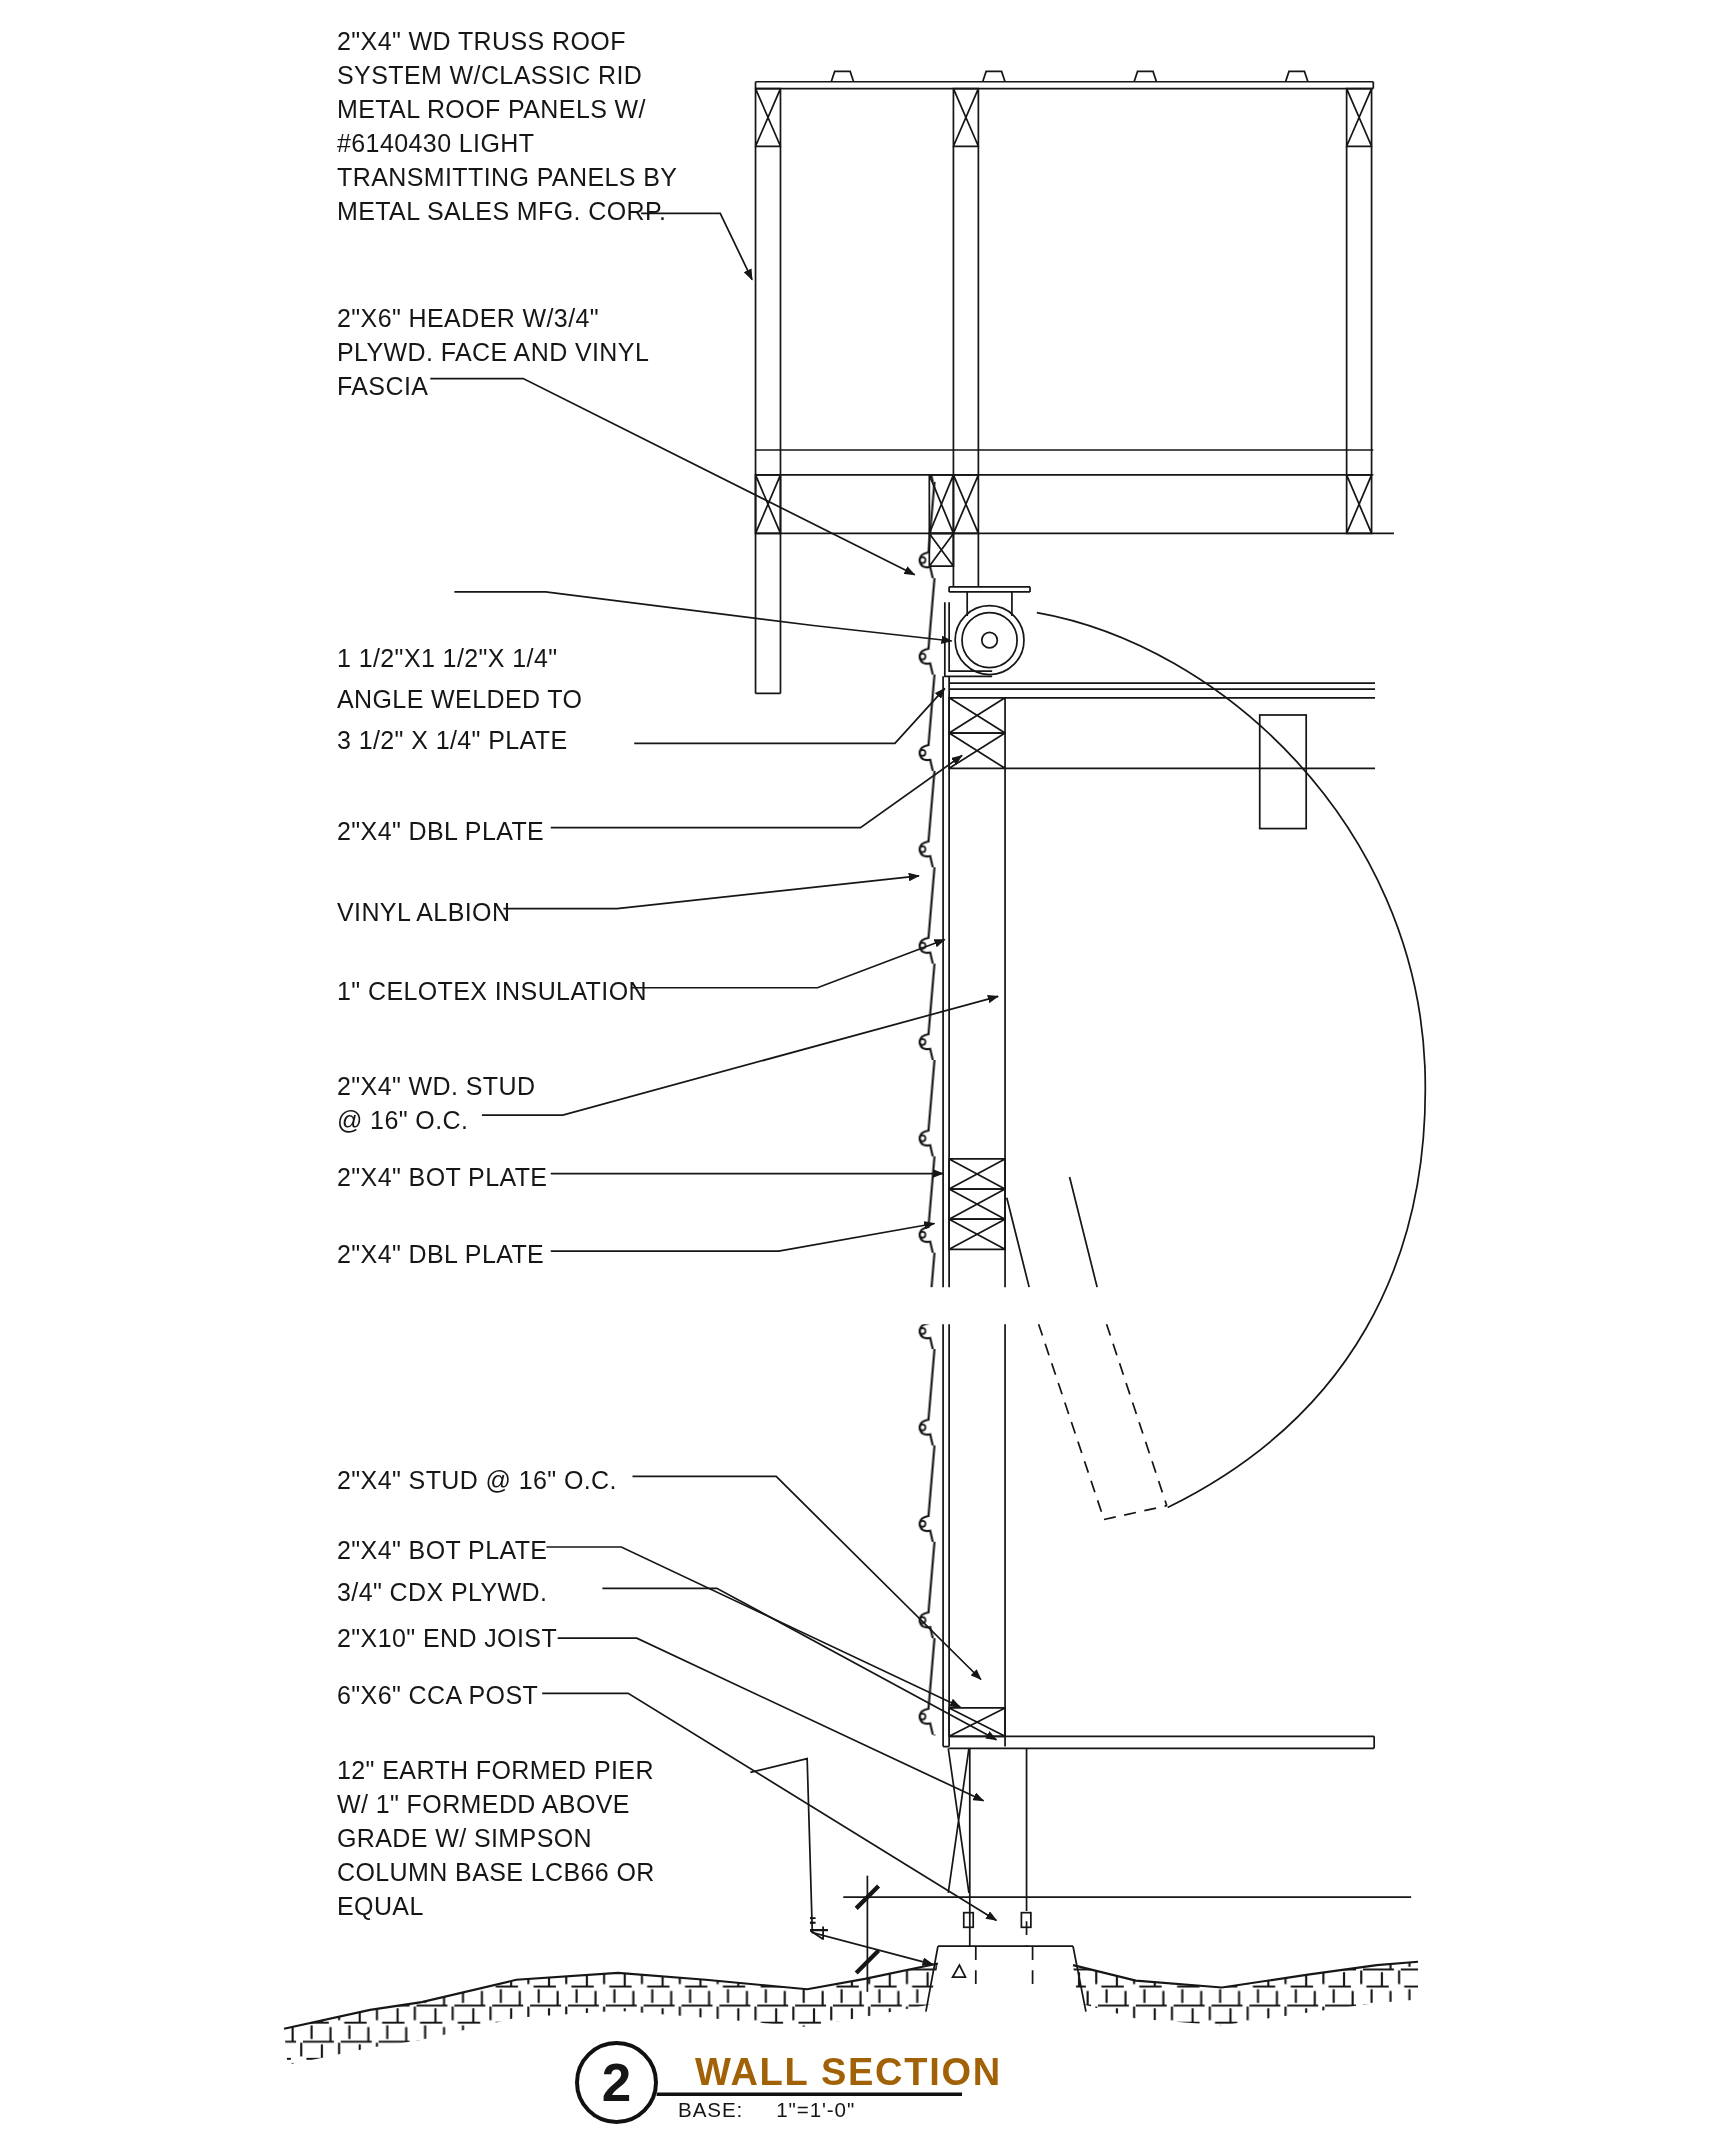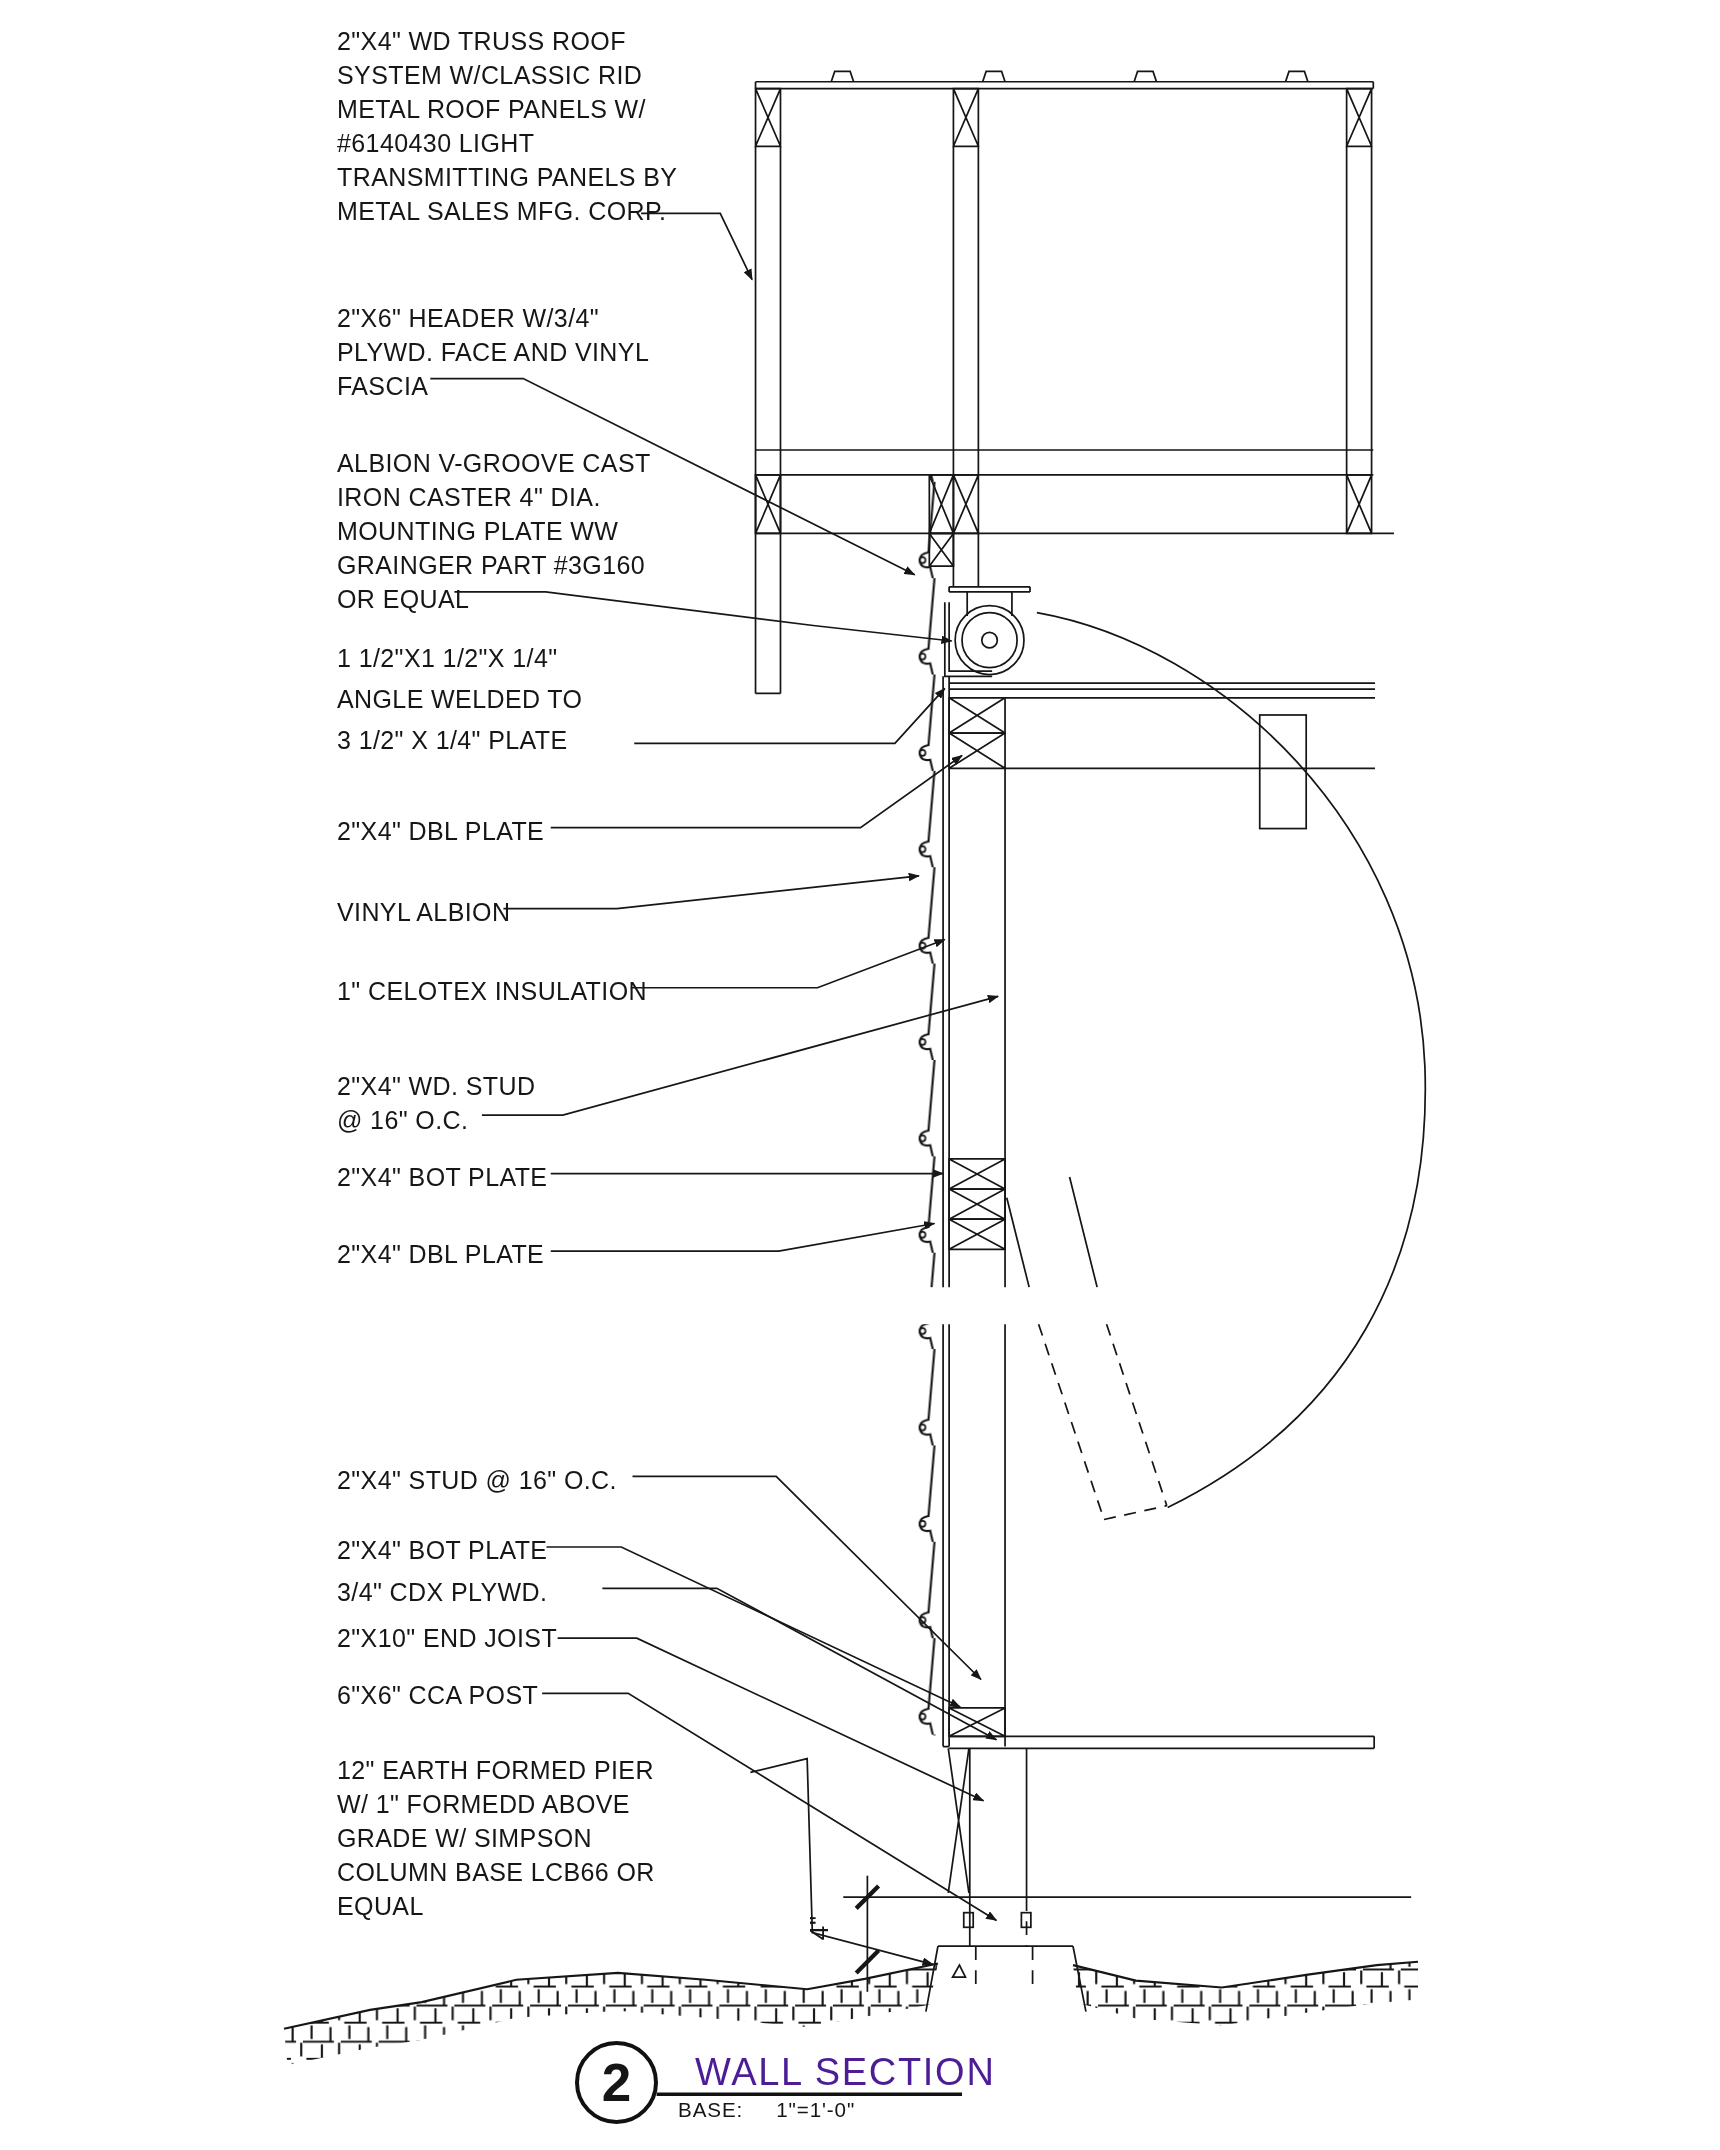--- a/index.html
+++ b/index.html
@@ -16,22 +16,22 @@
   .dim-text{
     position:absolute;font-size:26px;transform:rotate(-90deg);transform-origin:center;
     letter-spacing:0.9px;
   }
   .detail-circle{
     position:absolute;left:575px;top:2041px;width:83px;height:83px;border:4.3px solid #111;
     border-radius:50%;display:flex;align-items:center;justify-content:center;
     font-size:53px;font-weight:700;box-sizing:border-box;
   }
   .sheet-title{
-    position:absolute;left:695px;top:2051px;font-size:38px;font-weight:400;
-    letter-spacing:1.7px;color:#4c1d95;
+    position:absolute;left:695px;top:2051px;font-size:38px;font-weight:700;
+    letter-spacing:1.7px;color:#a16207;
   }
   .sheet-scale{
     position:absolute;left:678px;top:2098px;font-size:20.6px;letter-spacing:0.9px;color:#161616;
   }
   .sheet-scale .val{margin-left:33px;}
 </style>
 </head>
 <body>
 
 <div class="canvas">
@@ -170,25 +170,20 @@
 
   <div class="lbl" style="left:337px;top:24px">2"X4" WD TRUSS ROOF
 SYSTEM W/CLASSIC RID
 METAL ROOF PANELS W/
 #6140430 LIGHT
 TRANSMITTING PANELS BY
 METAL SALES MFG. CORP.</div>
   <div class="lbl" style="left:337px;top:301px">2"X6" HEADER W/3/4"
 PLYWD. FACE AND VINYL
 FASCIA</div>
-  <div class="lbl" style="left:337px;top:446px">ALBION V-GROOVE CAST
-IRON CASTER 4" DIA.
-MOUNTING PLATE WW
-GRAINGER PART #3G160
-OR EQUAL</div>
   <div class="lbl lh48" style="left:337px;top:638px">1 1/2"X1 1/2"X 1/4"
 ANGLE WELDED TO
  3  1/2" X 1/4" PLATE</div>
   <div class="lbl" style="left:337px;top:814px">2"X4" DBL PLATE</div>
   <div class="lbl" style="left:337px;top:895px">VINYL ALBION</div>
   <div class="lbl" style="left:337px;top:974px">1" CELOTEX INSULATION</div>
   <div class="lbl" style="left:337px;top:1069px">2"X4" WD. STUD
 @ 16" O.C.</div>
   <div class="lbl" style="left:337px;top:1160px">2"X4" BOT PLATE</div>
   <div class="lbl" style="left:337px;top:1237px">2"X4" DBL PLATE</div>

